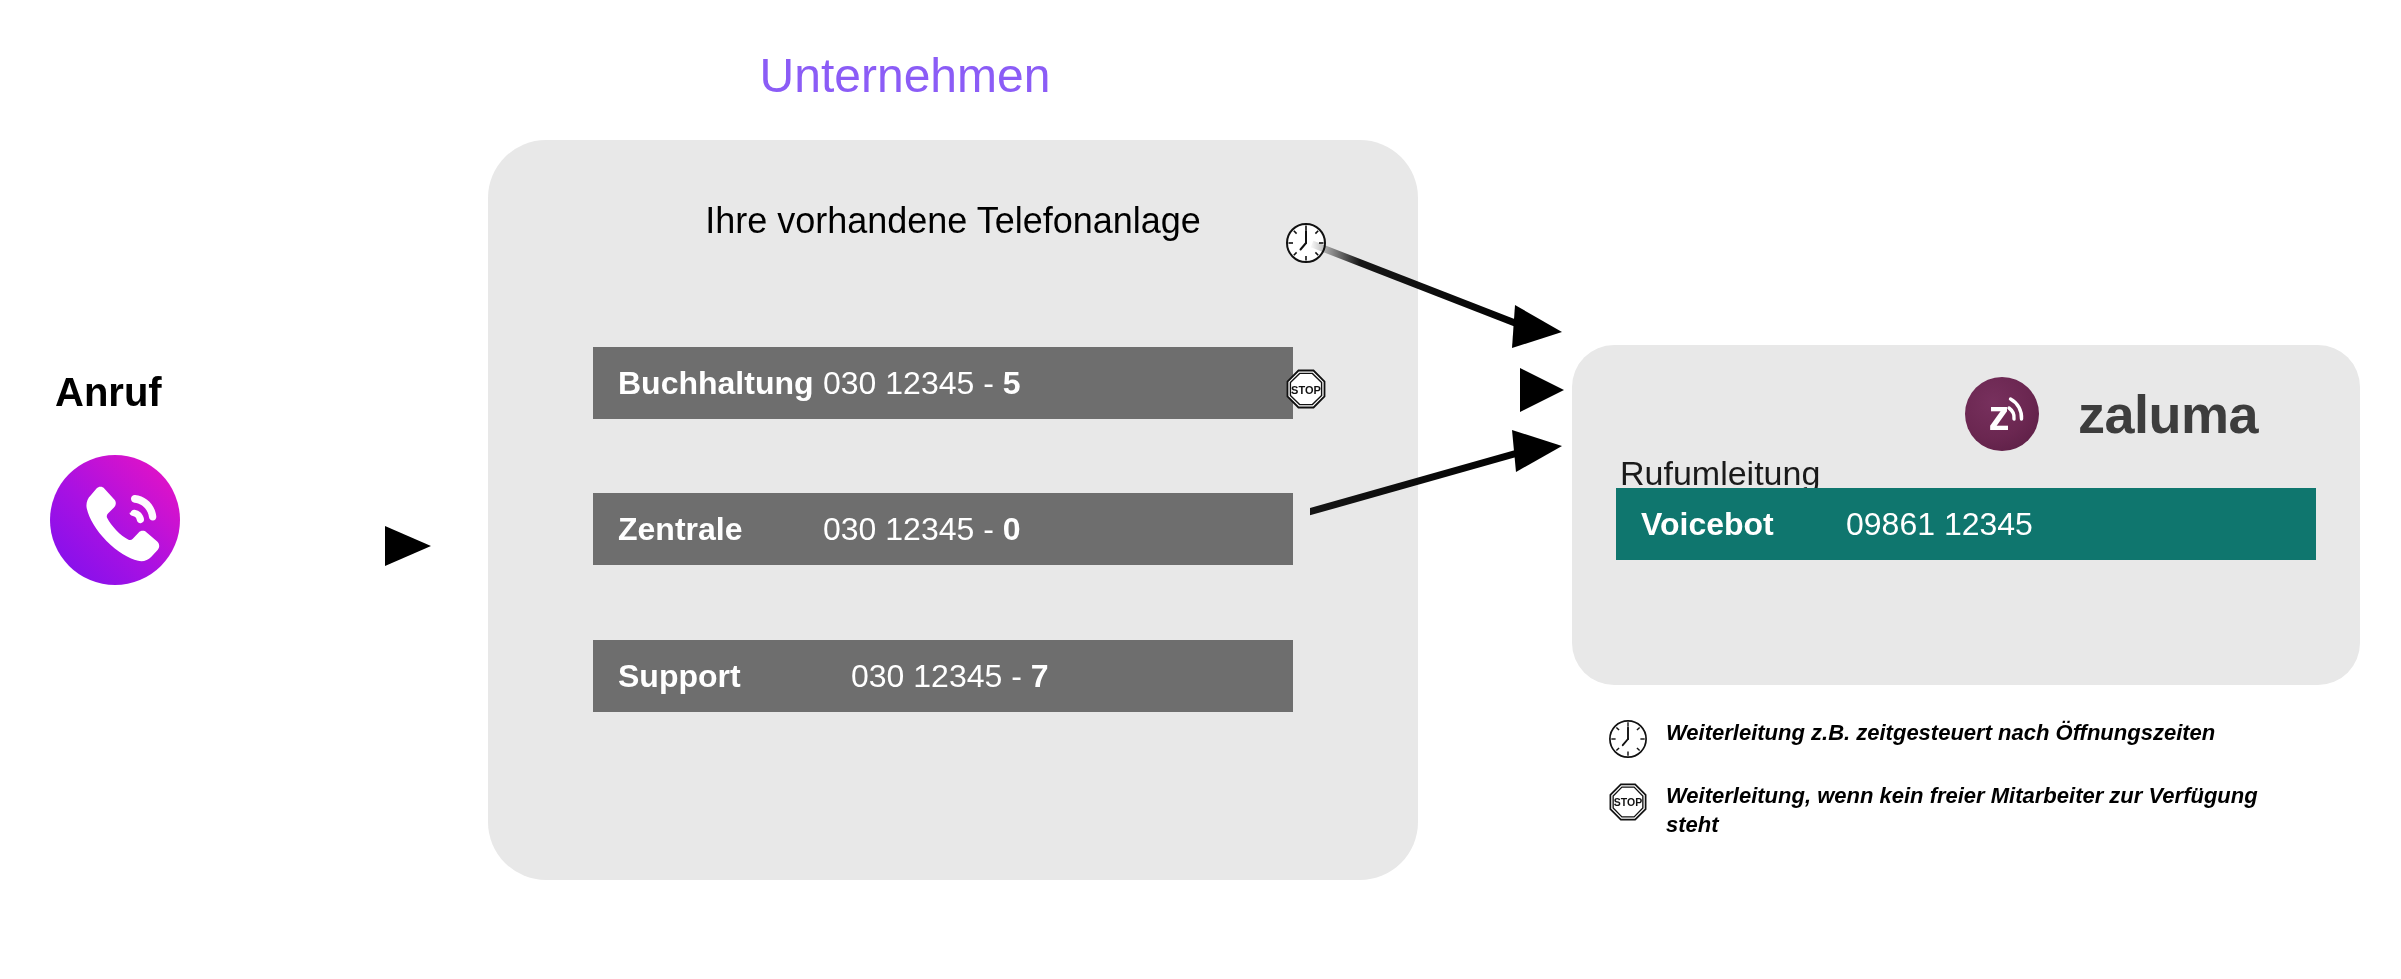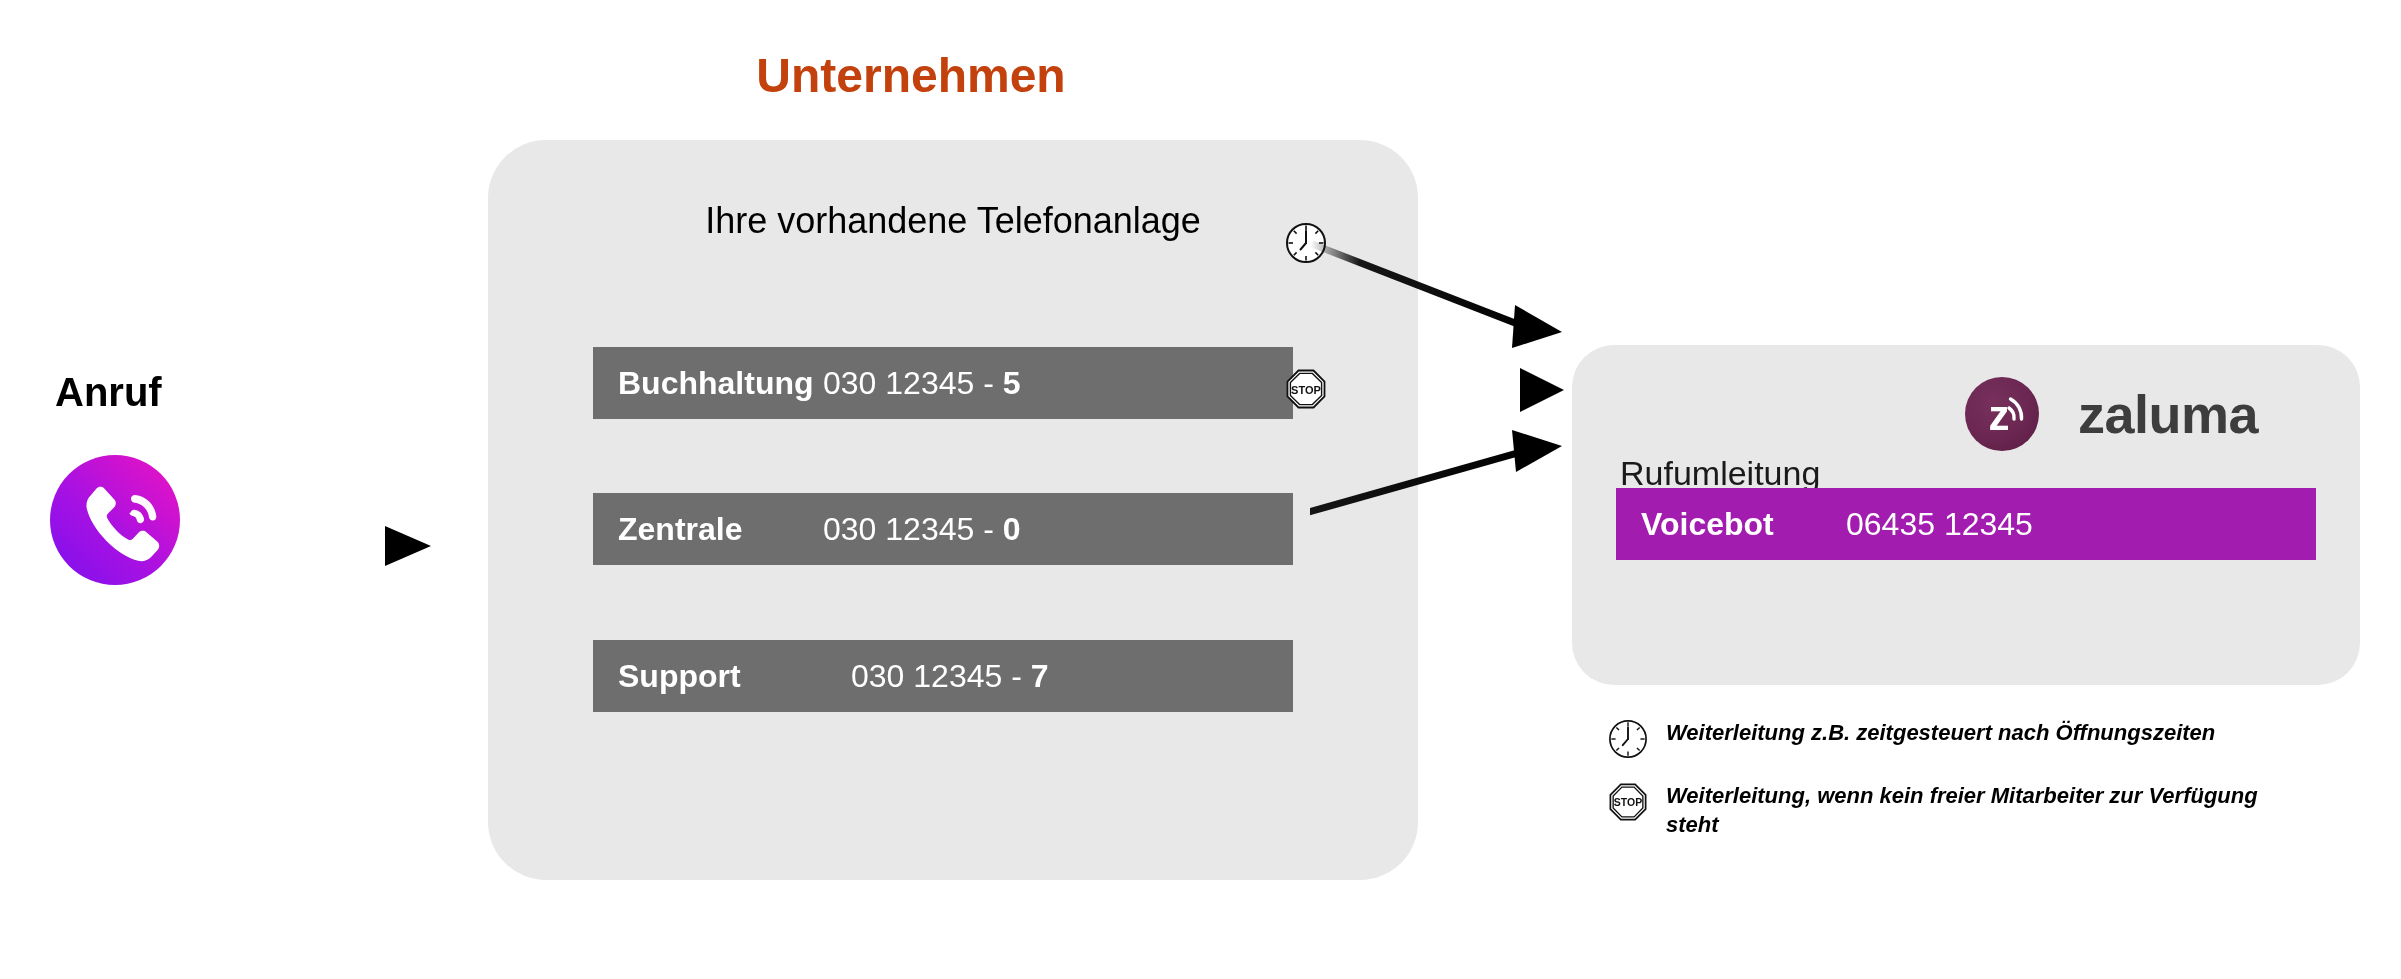--- a/index.html
+++ b/index.html
@@ -17,24 +17,23 @@
   }
 
   
   #company-title {
     position: absolute;
     left: 0;
     top: 48px;
     width: 1810px;
     text-align: center;
     font-size: 48px;
-    font-weight: bold;
-    color: #c2410c;
+    font-weight: normal;
+    color: #8b5cf6;
     letter-spacing: 0px;
-    padding-left: 6px;
   }
 
   
   #call-label {
     position: absolute;
     left: 55px;
     top: 370px;
     font-size: 40px;
     font-weight: bold;
     color: #000000;
@@ -167,21 +166,21 @@
     margin-left: 38px;
     letter-spacing: -0.5px;
   }
 
   #zaluma-row {
     position: absolute;
     left: 44px;
     top: 143px;
     width: 700px;
     height: 72px;
-    background: #a21caf;
+    background: #0f766e;
     display: flex;
     align-items: center;
   }
   #zaluma-row-name {
     font-size: 32px;
     font-weight: bold;
     color: #ffffff;
     margin-left: 25px;
     width: 205px;
     flex: none;
@@ -354,21 +353,21 @@
           <path d="M45 32 A12 12 0 0 1 50 43"></path>
           <path d="M46.5 23 A21 21 0 0 1 57.5 43"></path>
         </g>
       </svg>
     </div>
     <div id="zaluma-logo-word">zaluma</div>
   </div>
 
   <div id="zaluma-row">
     <span id="zaluma-row-name">Voicebot</span>
-    <span id="zaluma-row-number">06435 12345</span>
+    <span id="zaluma-row-number">09861 12345</span>
   </div>
 </div>
 
 <div id="legend">
 
   <div class="legend-item">
     <div class="legend-icon">
       <svg viewBox="0 0 42 42" width="40" height="40">
         <circle cx="21" cy="21" r="19" fill="#ffffff" stroke="#111111" stroke-width="1.8"></circle>
         <g stroke="#111111" stroke-width="1.5">

